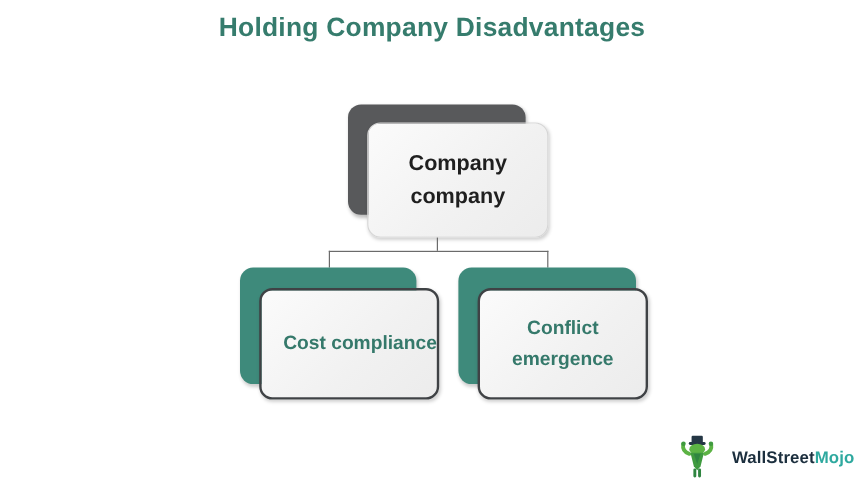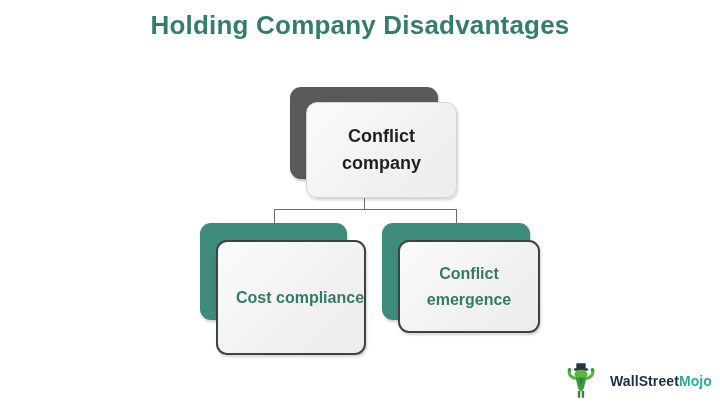--- a/index.html
+++ b/index.html
@@ -15,21 +15,21 @@
     background: #ffffff;
   }
 
   
   .title {
     position: absolute;
     top: 10px; left: 0;
     width: 720px;
     margin: 0;
     text-align: center;
-    font-size: 26px;
+    font-size: 22px;
     font-weight: 700;
     color: #367c6d;
     letter-spacing: 0.2px;
   }
 
   
   .back-box {
     position: absolute;
     border-radius: 11px;
   }
@@ -47,21 +47,21 @@
     justify-content: center;
     text-align: center;
     box-shadow: 1px 2px 3px rgba(0,0,0,0.18);
     box-sizing: border-box;
   }
   .front-root {
     left: 306px; top: 102px; width: 151px; height: 96px;
     border: 1px solid #d5d5d5;
   }
   .front-child-left {
-    left: 216px; top: 240px; width: 150px; height: 115px;
+    left: 216px; top: 240px; width: 150px; height: 93px;
     border: 2px solid #3f4245;
     padding-left: 16px;
   }
   .front-child-right {
     left: 398px; top: 240px; width: 142px; height: 93px;
     border: 2px solid #3f4245;
   }
   .back-teal-left {
     left: 200px; top: 223px; width: 147px; height: 97px;
     background: #3e8a7b;
@@ -121,21 +121,21 @@
 </style>
 </head>
 <body>
 
 <div class="stage">
 
   <h1 class="title">Holding Company Disadvantages</h1>
 
   <div class="back-box back-dark"></div>
   <div class="front-box front-root">
-    <span class="node-label label-root">Conflict company</span>
+    <span class="node-label label-root">Company company</span>
   </div>
 
   <div class="connector conn-stub"></div>
   <div class="connector conn-horizontal"></div>
   <div class="connector conn-drop-left"></div>
   <div class="connector conn-drop-right"></div>
 
   <div class="back-box back-teal-left"></div>
   <div class="front-box front-child-left">
     <span class="node-label label-teal nowrap">Cost compliance</span>

